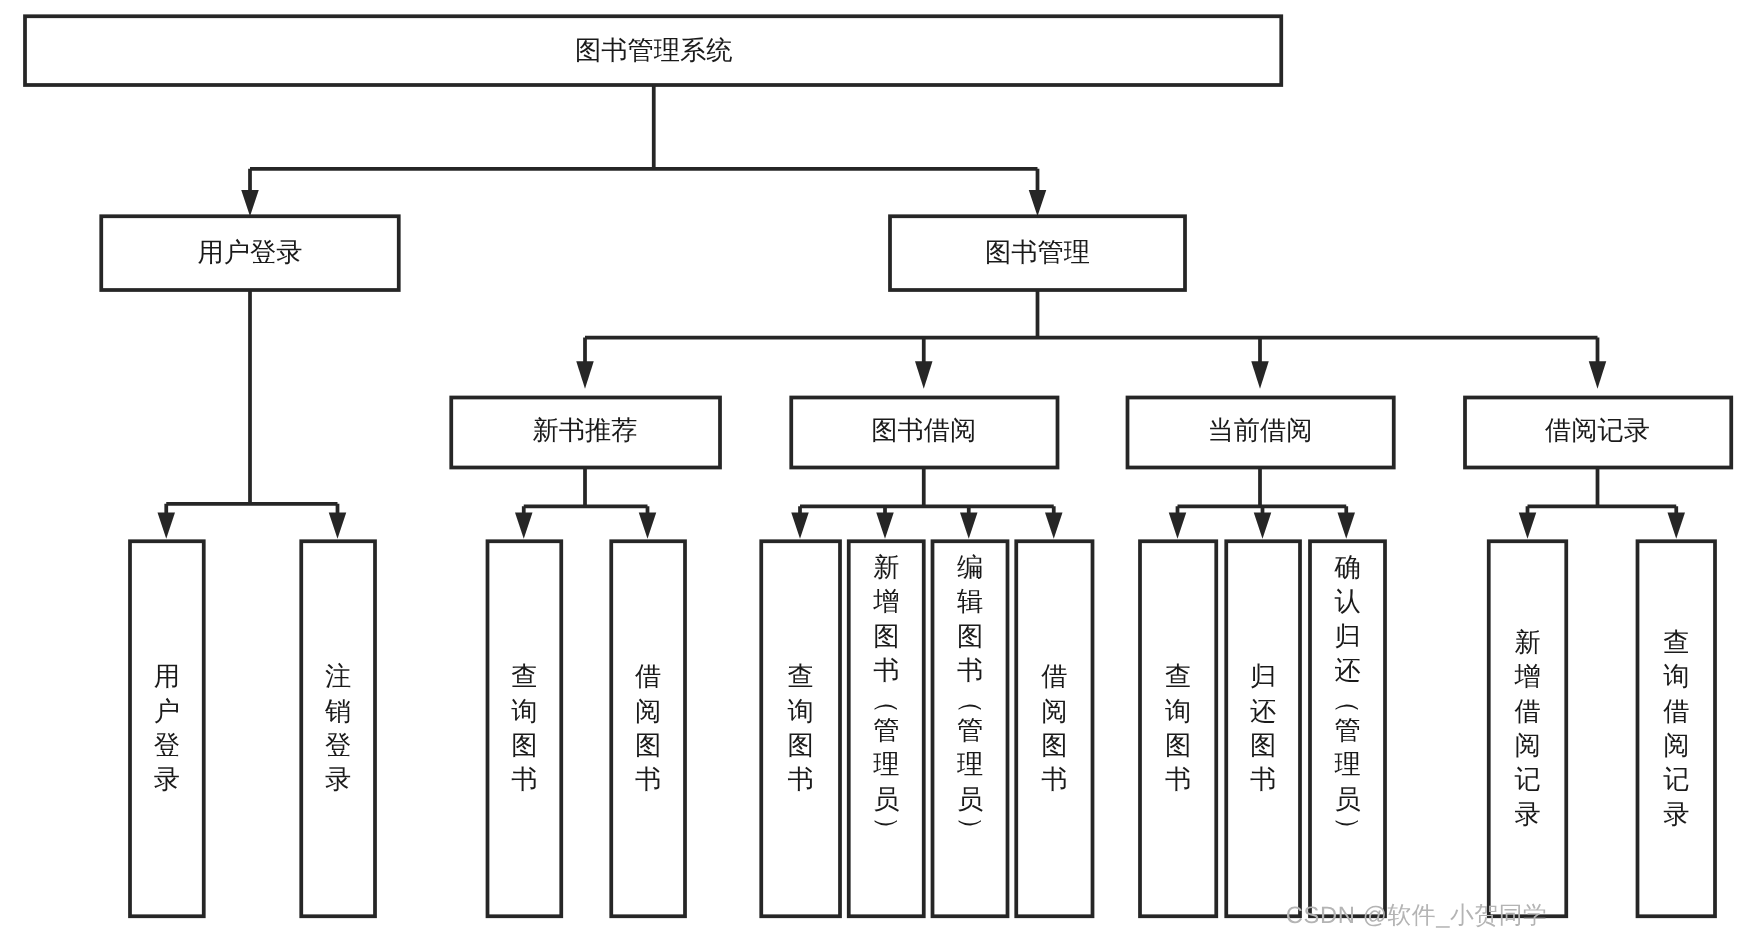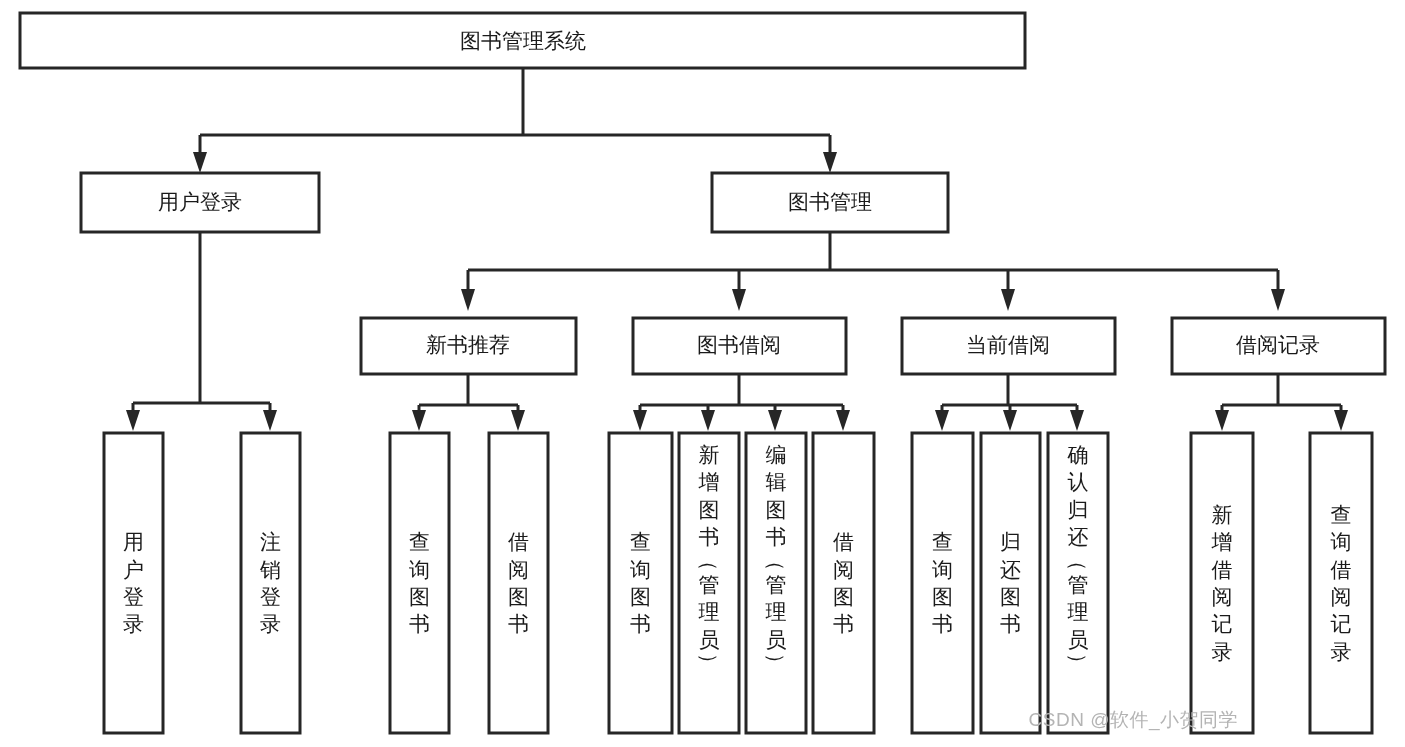--- a/index.html
+++ b/index.html
@@ -58,21 +58,21 @@
     font-size: 21px;
     line-height: 1.30;
     color: #1a1a1a;
     text-align: center;
     white-space: pre;
     pointer-events: none;
   }
   .watermark {
     position: absolute;
     right: 10px;
-    bottom: 14px;
+    bottom: 2px;
     font-family: "Liberation Sans", "DejaVu Sans", sans-serif;
     font-size: 19px;
     color: #b4b4b4;
     letter-spacing: 0.5px;
     white-space: nowrap;
   }
 </style>
 </head>
 <body>
 

